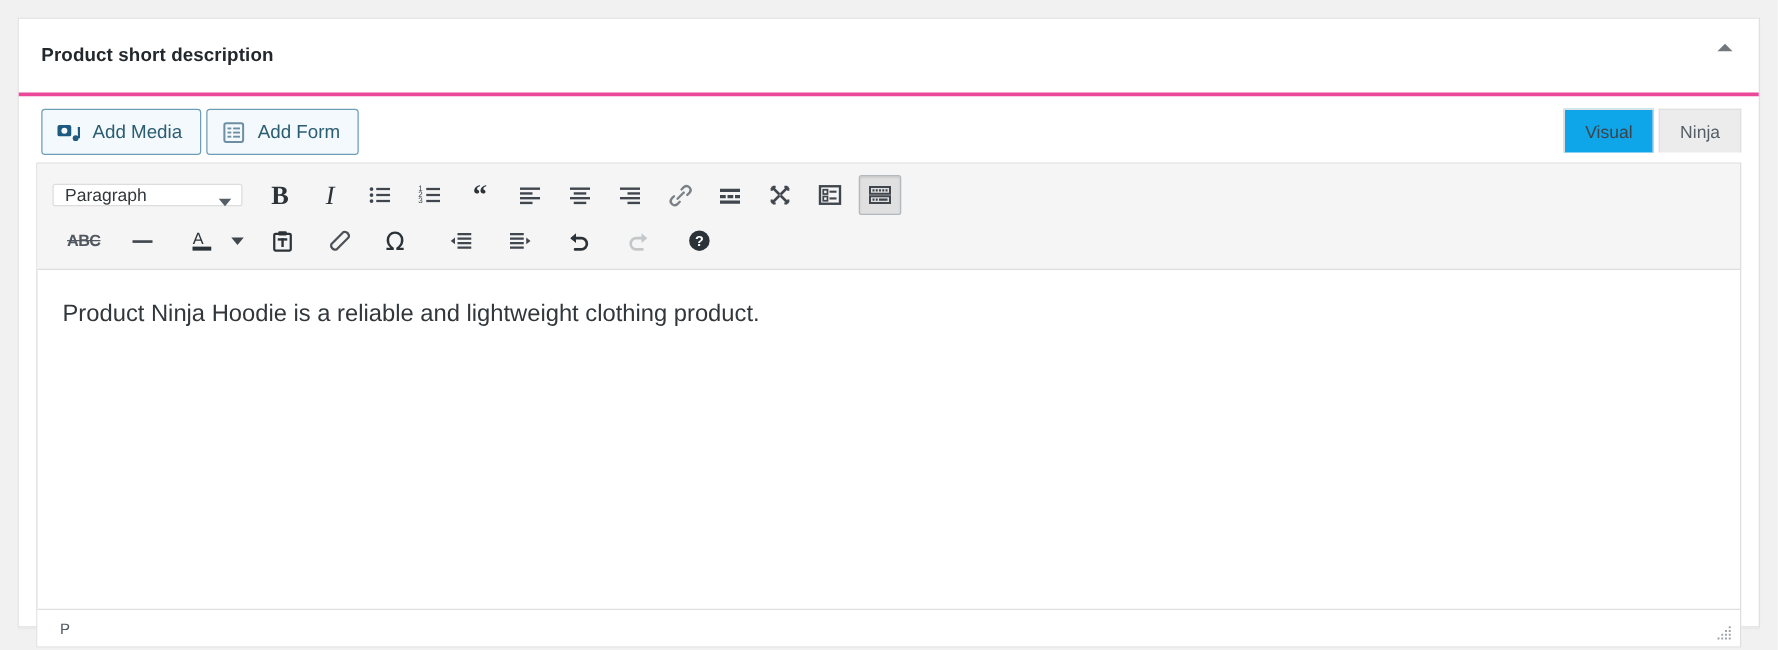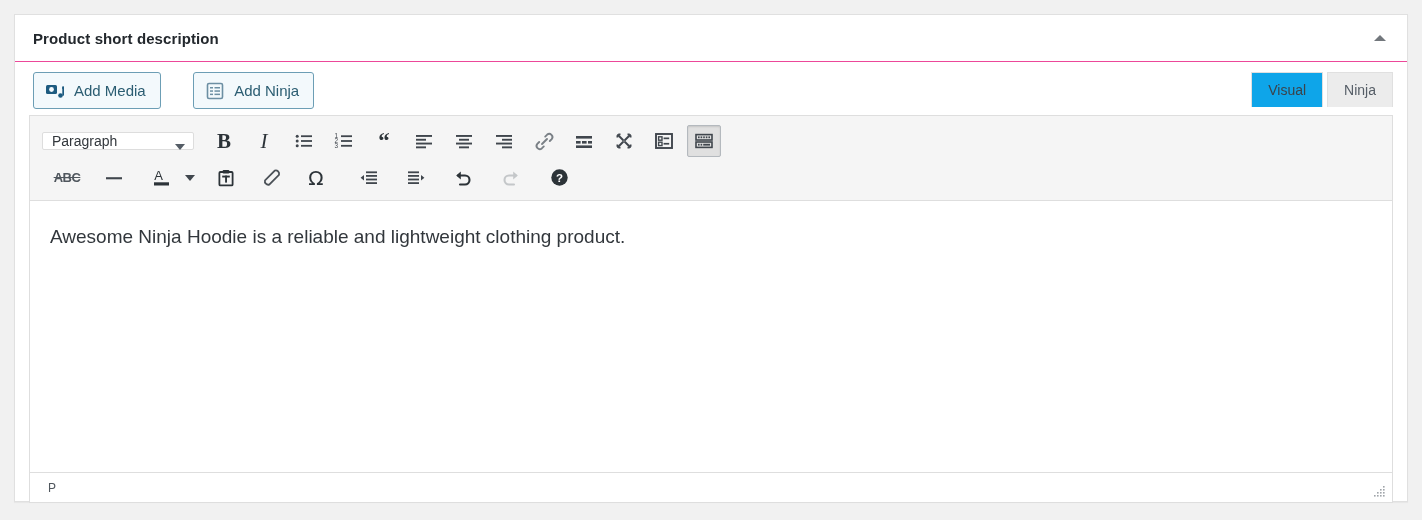--- a/index.html
+++ b/index.html
@@ -14,22 +14,22 @@
     position: absolute;
     left: 14px; top: 14px;
     width: 1394px; height: 488px;
     background: #ffffff;
     border: 1px solid #e0e0e0;
     box-shadow: 0 1px 1px rgba(0,0,0,.04);
   }
   
   .panel-header {
     position: relative;
-    height: 47px;
-    border-bottom: 1px solid #ec4899;
+    height: 62px;
+    border-bottom: 3px solid #ec4899;
     display: flex; align-items: center;
   }
   .panel-title {
     margin-left: 18px;
     font-size: 15px; font-weight: bold;
     color: #23282d; letter-spacing: .1px;
   }
   .collapse-toggle {
     position: absolute; right: 8px; top: 0;
     width: 38px; height: 46px;
@@ -44,21 +44,21 @@
   }
   
   .media-bar {
     position: relative;
     height: 53px;
     padding: 10px 0 0 18px;
   }
   .mbtn {
     display: inline-flex; align-items: center;
     height: 37px; padding: 0 14px 0 11px;
-    margin-right: 28px;
+    margin-right: 0;
     background: #f3f9fc;
     border: 1px solid #6c9eb5;
     border-radius: 3px;
     color: #2b5d72; font-size: 15px;
     cursor: pointer; vertical-align: top;
   }
   .mbtn .lbl { margin-left: 9px; line-height: 1; }
   .mbtn svg { display: block; }
   
   .tabs {
@@ -205,21 +205,21 @@
         <svg width="20" height="20" viewBox="0 0 20 20">
           <rect x="2.5" y="2.5" width="15" height="15" rx="1.5" fill="none" stroke="#6c8fa3" stroke-width="1.6"></rect>
           <rect x="5" y="6" width="3" height="1.5" fill="#6c8fa3"></rect>
           <rect x="9.5" y="6" width="5.5" height="1.5" fill="#6c8fa3"></rect>
           <rect x="5" y="9.3" width="3" height="1.5" fill="#6c8fa3"></rect>
           <rect x="9.5" y="9.3" width="5.5" height="1.5" fill="#6c8fa3"></rect>
           <rect x="5" y="12.6" width="3" height="1.5" fill="#6c8fa3"></rect>
           <rect x="9.5" y="12.6" width="5.5" height="1.5" fill="#6c8fa3"></rect>
         </svg>
       </span>
-      <span class="lbl">Add Ninja</span>
+      <span class="lbl">Add Form</span>
     </button>
 
 
     <div class="tabs">
       <div class="tab active">Visual</div>
       <div class="tab">Ninja</div>
     </div>
   </div>
 
   <div class="editor">
@@ -450,21 +450,21 @@
             <svg width="21" height="21" viewBox="0 0 21 21">
               <circle cx="10.5" cy="10.5" r="8.2" fill="#2c3338"></circle>
               <text x="10.5" y="15" font-size="11.5" fill="#ffffff" text-anchor="middle" font-family="Liberation Sans, sans-serif" font-weight="bold">?</text>
             </svg>
           </span>
         </div>
       </div>
     </div>
 
     <div class="content-area">
-      <p class="content-text">Awesome Ninja Hoodie is a reliable and lightweight clothing product.</p>
+      <p class="content-text">Product Ninja Hoodie is a reliable and lightweight clothing product.</p>
     </div>
 
     <div class="statusbar">
       <div class="path">P</div>
       <div class="resize-grip">
         <svg width="16" height="16" viewBox="0 0 16 16">
           <g fill="#a0a5aa">
             <rect x="11" y="3" width="1.6" height="1.6"></rect>
             <rect x="11" y="6" width="1.6" height="1.6"></rect>
               <rect x="8" y="6" width="1.6" height="1.6"></rect>

